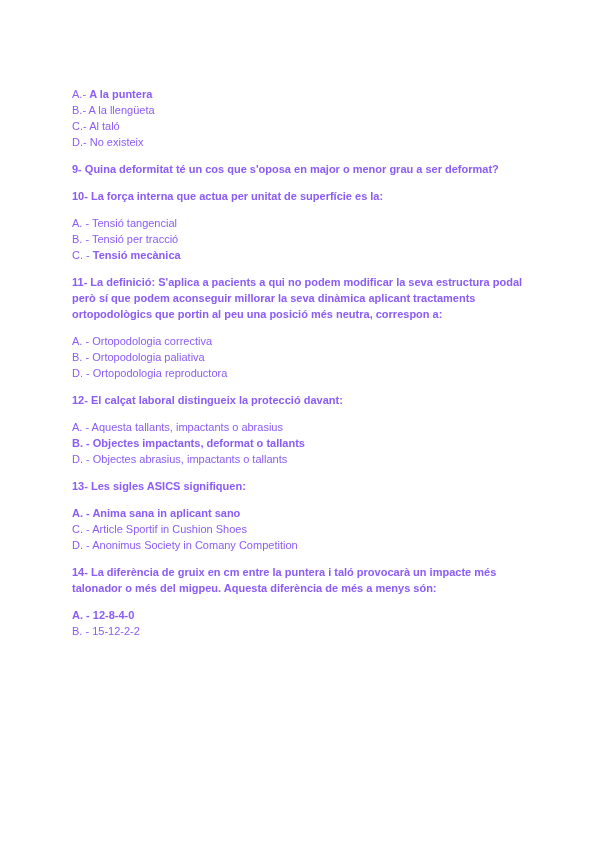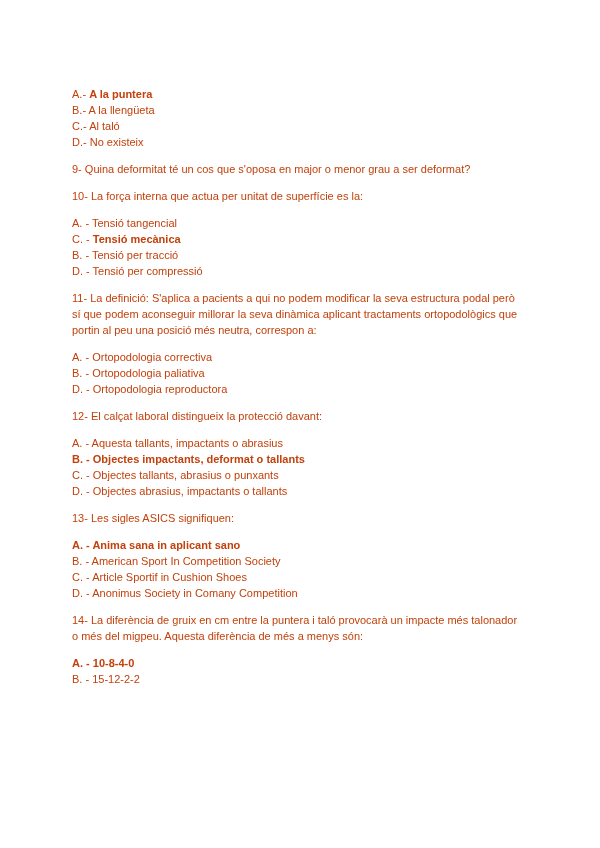--- a/index.html
+++ b/index.html
@@ -8,30 +8,31 @@
     background: #ffffff;
   }
   .page {
     position: relative;
     width: 600px;
     height: 848px;
     background: #ffffff;
     box-sizing: border-box;
     overflow: hidden;
     font-family: "Liberation Sans", sans-serif;
-    color: #c2410c;
+    color: #8b5cf6;
   }
   .doc-body {
     box-sizing: border-box;
     padding: 86px 74px 0 72px;
     font-size: 11px;
     line-height: 16px;
   }
   .question {
     margin: 0 0 11px 0;
+    font-weight: bold;
   }
   .options {
     margin: 0 0 11px 0;
   }
   .option-line {
     line-height: 16px;
   }
   .bold {
     font-weight: 700;
   }
@@ -44,43 +45,40 @@
       <div class="options">
         <div class="option-line"><span class="">A.-</span> <span class="bold">A la puntera</span></div>
         <div class="option-line"><span class="">B.-</span> <span class="">A la llengüeta</span></div>
         <div class="option-line"><span class="">C.-</span> <span class="">Al taló</span></div>
         <div class="option-line"><span class="">D.-</span> <span class="">No existeix</span></div>
       </div>
       <p class="question">9- Quina deformitat té un cos que s'oposa en major o menor grau a ser deformat?</p>
       <p class="question">10- La força interna que actua per unitat de superfície es la:</p>
       <div class="options">
         <div class="option-line"><span class="">A. -</span> <span class="">Tensió tangencial</span></div>
+        <div class="option-line"><span class="">B. -</span> <span class="">Tensió per tracció</span></div>
         <div class="option-line"><span class="">C. -</span> <span class="bold">Tensió mecànica</span></div>
-        <div class="option-line"><span class="">B. -</span> <span class="">Tensió per tracció</span></div>
-        <div class="option-line"><span class="">D. -</span> <span class="">Tensió per compressió</span></div>
       </div>
       <p class="question">11- La definició: S'aplica a pacients a qui no podem modificar la seva estructura podal però sí que podem aconseguir millorar la seva dinàmica aplicant tractaments ortopodològics que portin al peu una posició més neutra, correspon a:</p>
       <div class="options">
         <div class="option-line"><span class="">A. -</span> <span class="">Ortopodologia correctiva</span></div>
         <div class="option-line"><span class="">B. -</span> <span class="">Ortopodologia paliativa</span></div>
         <div class="option-line"><span class="">D. -</span> <span class="">Ortopodologia reproductora</span></div>
       </div>
       <p class="question">12- El calçat laboral distingueix la protecció davant:</p>
       <div class="options">
         <div class="option-line"><span class="">A. -</span> <span class="">Aquesta tallants, impactants o abrasius</span></div>
         <div class="option-line bold"><span class="bold">B. -</span> <span class="bold">Objectes impactants, deformat o tallants</span></div>
-        <div class="option-line"><span class="">C. -</span> <span class="">Objectes tallants, abrasius o punxants</span></div>
         <div class="option-line"><span class="">D. -</span> <span class="">Objectes abrasius, impactants o tallants</span></div>
       </div>
       <p class="question">13- Les sigles ASICS signifiquen:</p>
       <div class="options">
         <div class="option-line bold"><span class="bold">A. -</span> <span class="bold">Anima sana in aplicant sano</span></div>
-        <div class="option-line"><span class="">B. -</span> <span class="">American Sport In Competition Society</span></div>
         <div class="option-line"><span class="">C. -</span> <span class="">Article Sportif in Cushion Shoes</span></div>
         <div class="option-line"><span class="">D. -</span> <span class="">Anonimus Society in Comany Competition</span></div>
       </div>
       <p class="question">14- La diferència de gruix en cm entre la puntera i taló provocarà un impacte més talonador o més del migpeu. Aquesta diferència de més a menys són:</p>
       <div class="options">
-        <div class="option-line bold"><span class="bold">A. -</span> <span class="bold">10-8-4-0</span></div>
+        <div class="option-line bold"><span class="bold">A. -</span> <span class="bold">12-8-4-0</span></div>
         <div class="option-line"><span class="">B. -</span> <span class="">15-12-2-2</span></div>
       </div>
     </div>
 </div>
 
 </body></html>

